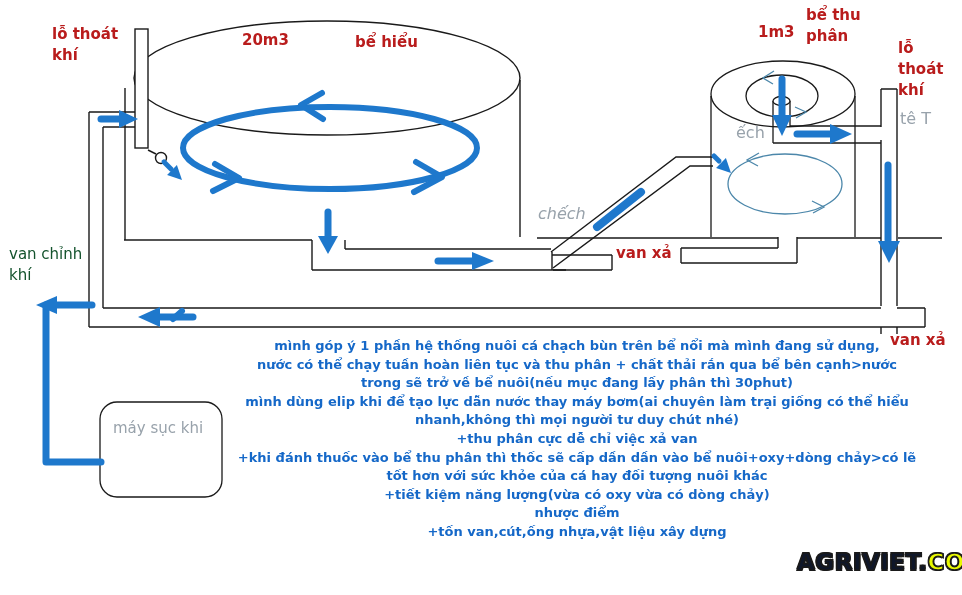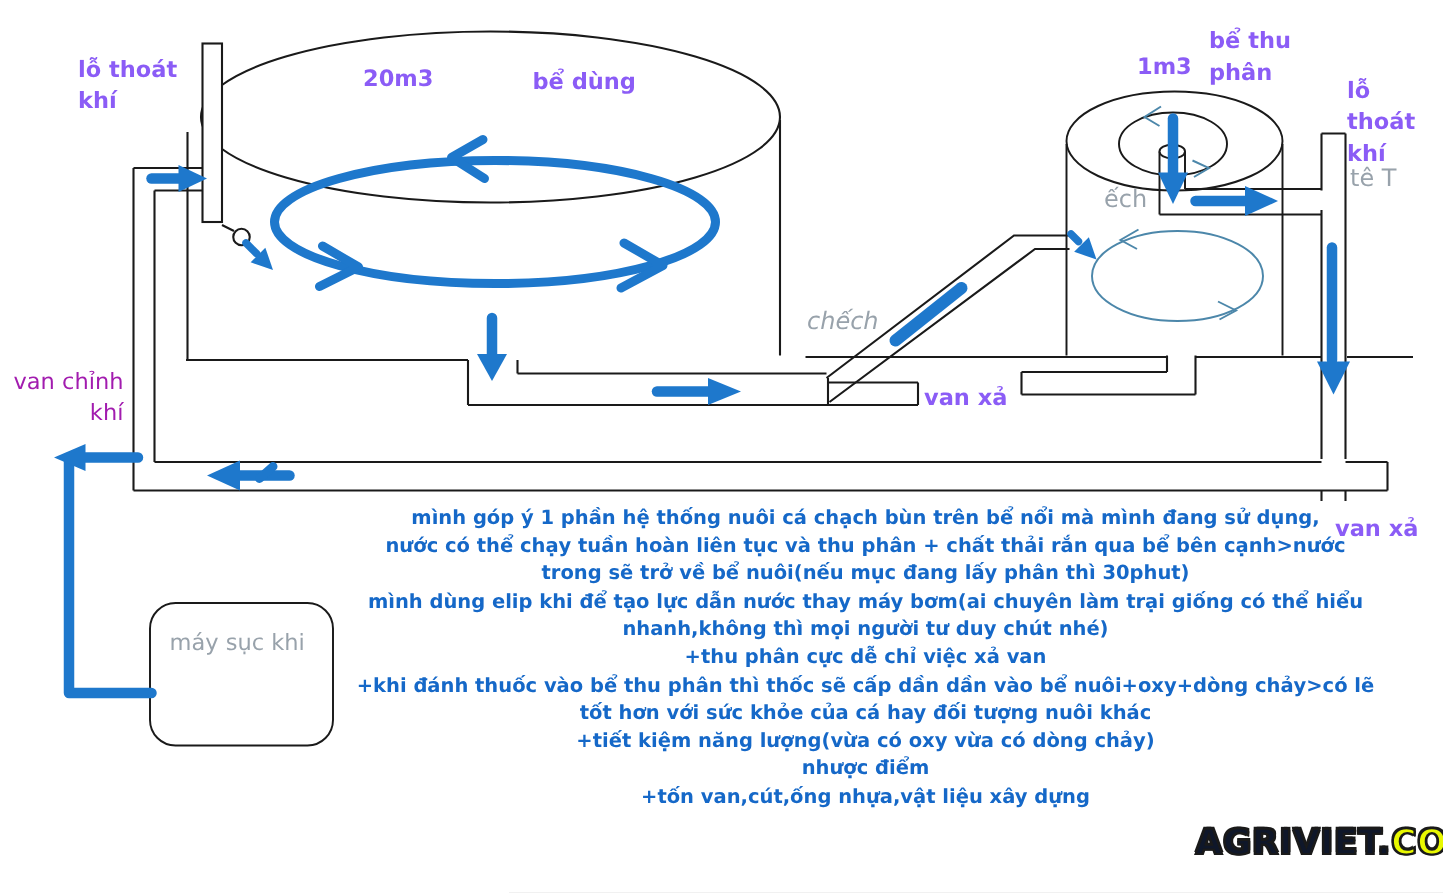--- a/index.html
+++ b/index.html
@@ -2,23 +2,23 @@
 <html><head>
 <meta charset="utf-8">
 <style>
   html,body{margin:0;padding:0;background:#e8e8e8;}
   #canvas{
     position:relative;width:962px;height:595px;background:#ffffff;
     font-family:"DejaVu Sans","Liberation Sans",sans-serif;overflow:hidden;
   }
   #drawing{position:absolute;left:0;top:0;}
   .lbl{position:absolute;white-space:pre-line;line-height:21px;}
-  .lbl-blue{color:#8b5cf6;font-weight:bold;font-size:15px;margin-top:12px;}
+  .lbl-blue{color:#b91c1c;font-weight:bold;font-size:15px;}
   .lbl-gray{color:#98A2AB;font-size:16px;font-weight:normal;}
-  .lbl-gray-blue{color:#a21caf;font-size:15px;text-align:right;}
+  .lbl-gray-blue{color:#14532d;font-size:15px;}
   .notes{
     position:absolute;left:237px;top:337px;width:680px;
     color:#1568C8;font-weight:bold;font-size:13px;line-height:18.6px;text-align:center;
   }
   .note-line{white-space:nowrap;}
   .watermark{
     position:absolute;left:797px;top:549px;
     font-size:23px;font-weight:bold;letter-spacing:0.5px;
     -webkit-text-stroke:1.3px #1a1a1a;
     text-shadow:-1px -1px 0 #1a1a1a,1px -1px 0 #1a1a1a,-1px 1px 0 #1a1a1a,1px 1px 0 #1a1a1a;
@@ -131,21 +131,21 @@
       <path d="M92,305 L46,305 L46,462 L101,462" stroke-width="7"></path>
       <polygon points="36,305 57,296 57,314" fill="#1E78CC" stroke="none"></polygon>
     </g>
   </svg>
 
   <div class="lbl lbl-blue" style="left:52px;top:24px;">lỗ thoát
 khí</div>
 
   <div class="lbl lbl-blue" style="left:242px;top:30px;">20m3</div>
 
-  <div class="lbl lbl-blue" style="left:355px;top:32px;">bể dùng</div>
+  <div class="lbl lbl-blue" style="left:355px;top:32px;">bể hiểu</div>
 
   <div class="lbl lbl-blue" style="left:758px;top:22px;">1m3</div>
 
   <div class="lbl lbl-blue" style="left:806px;top:5px;">bể thu
 phân</div>
 
   <div class="lbl lbl-blue" style="left:898px;top:38px;">lỗ thoát
 khí</div>
 
   <div class="lbl lbl-gray" style="left:900px;top:108px;">tê T</div>

